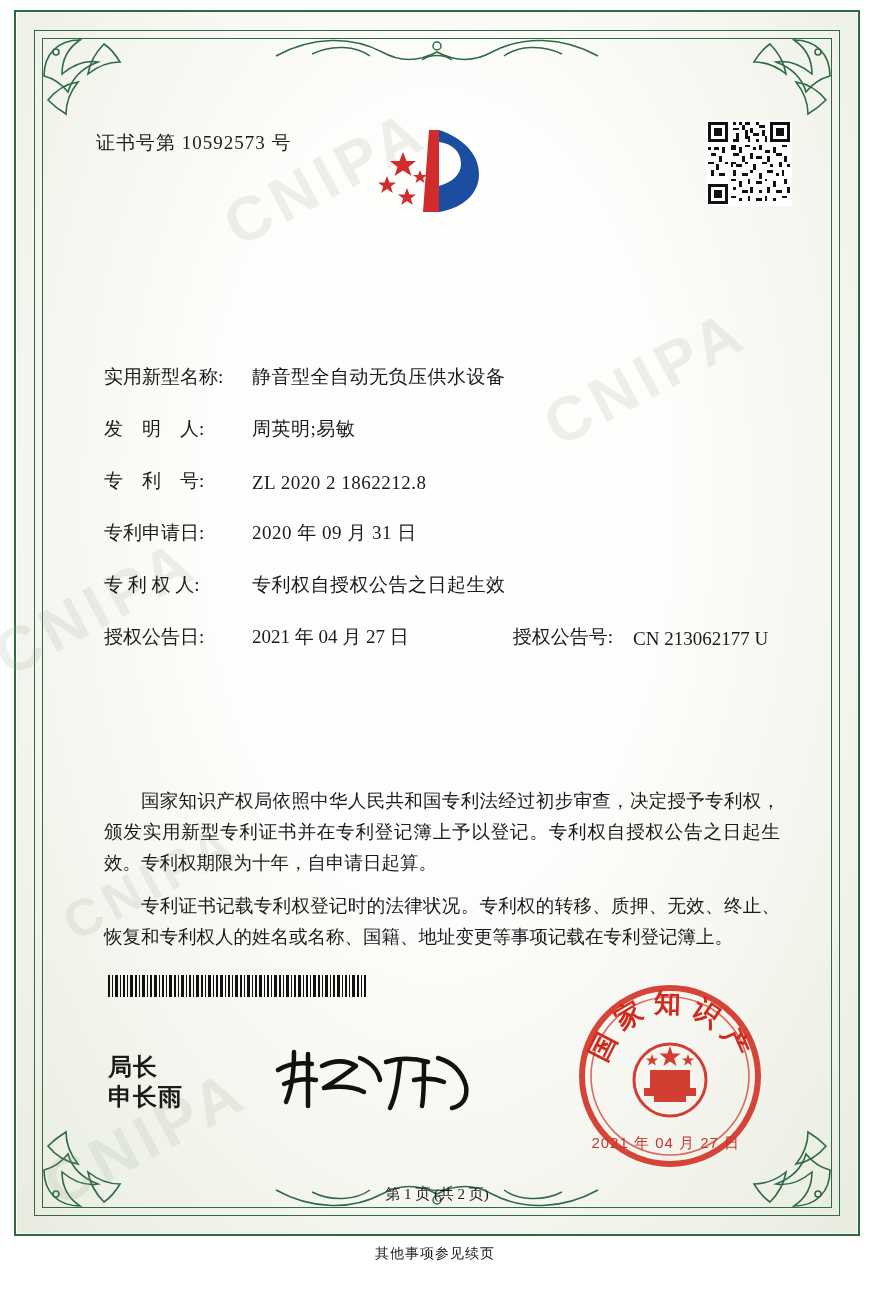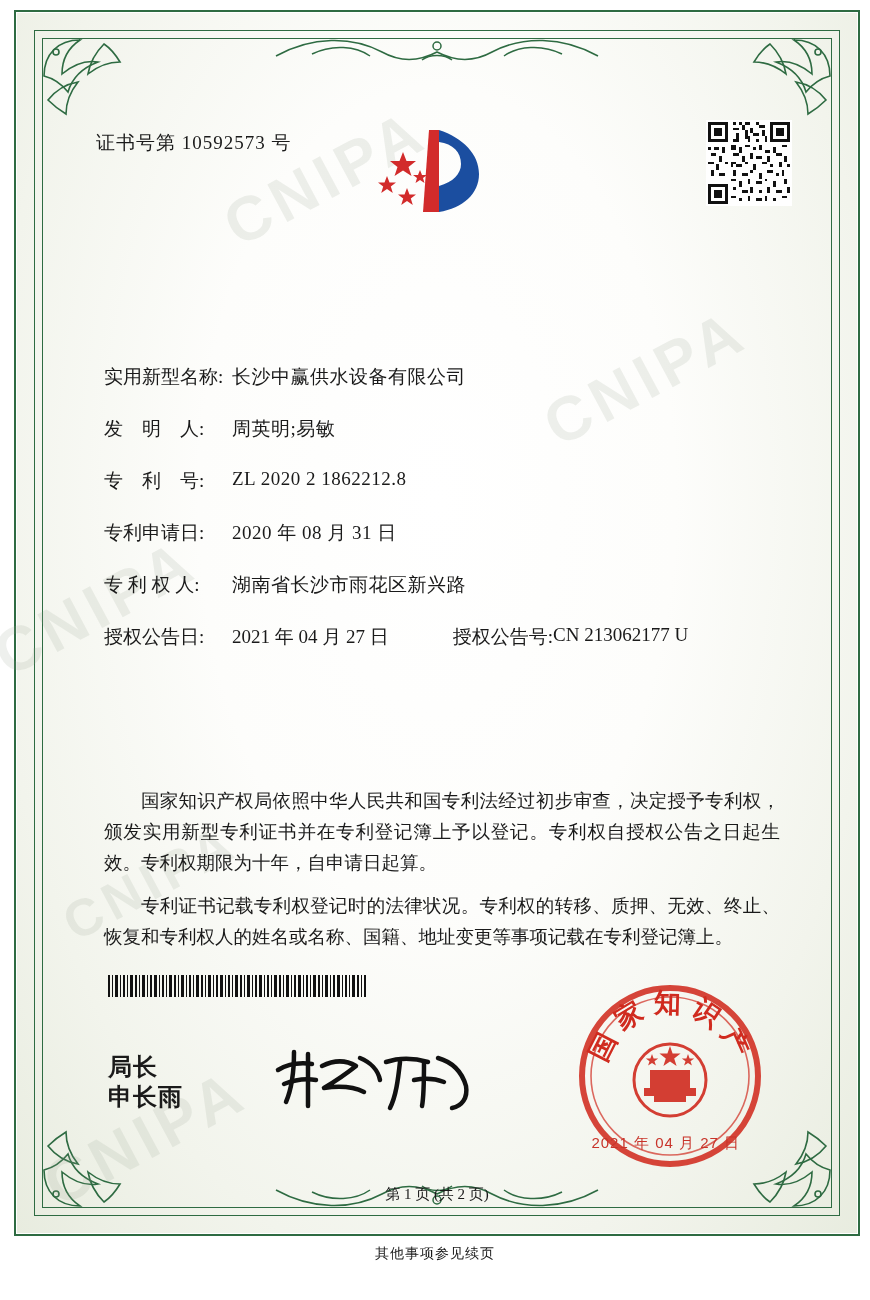--- a/index.html
+++ b/index.html
@@ -108,23 +108,24 @@
   
   .fields {
     position: absolute;
     left: 88px;
     top: 352px;
     width: 672px;
     font-size: 19px;
   }
   .field-row {
     display: flex;
-    align-items: flex-start;
+    align-items: flex-end;
     margin-bottom: 26px;
     white-space: nowrap;
+    gap: 20px;
   }
   .field-label {
     width: 128px;
     flex: 0 0 128px;
     letter-spacing: 0;
   }
   .field-value {
     flex: 1 1 auto;
     letter-spacing: 0.5px;
   }
@@ -385,37 +386,37 @@
         <rect x="23" y="27" width="1" height="1"></rect>
       <rect x="26" y="26" width="2" height="1"></rect>
       <rect x="9" y="14" width="0.8" height="0.8"></rect>
     </g>
   </svg>
 
 
   <div class="fields">
     <div class="field-row">
       <span class="field-label">实用新型名称:</span>
-      <span class="field-value">长沙中赢供水设备有限公司</span>
+      <span class="field-value">静音型全自动无负压供水设备</span>
     </div>
     <div class="field-row">
       <span class="field-label">发　明　人:</span>
       <span class="field-value">周英明;易敏</span>
     </div>
     <div class="field-row">
       <span class="field-label">专　利　号:</span>
       <span class="field-value">ZL 2020 2 1862212.8</span>
     </div>
     <div class="field-row">
       <span class="field-label">专利申请日:</span>
-      <span class="field-value">2020 年 08 月 31 日</span>
+      <span class="field-value">2020 年 09 月 31 日</span>
     </div>
     <div class="field-row">
       <span class="field-label">专 利 权 人:</span>
-      <span class="field-value">湖南省长沙市雨花区新兴路</span>
+      <span class="field-value">专利权自授权公告之日起生效</span>
     </div>
     <div class="field-row double">
       <span class="field-label">授权公告日:</span>
       <span>2021 年 04 月 27 日</span>
       <span class="field-sep"></span>
       <span class="inline-label">授权公告号:</span>
       <span>CN 213062177 U</span>
     </div>
   </div>
 

